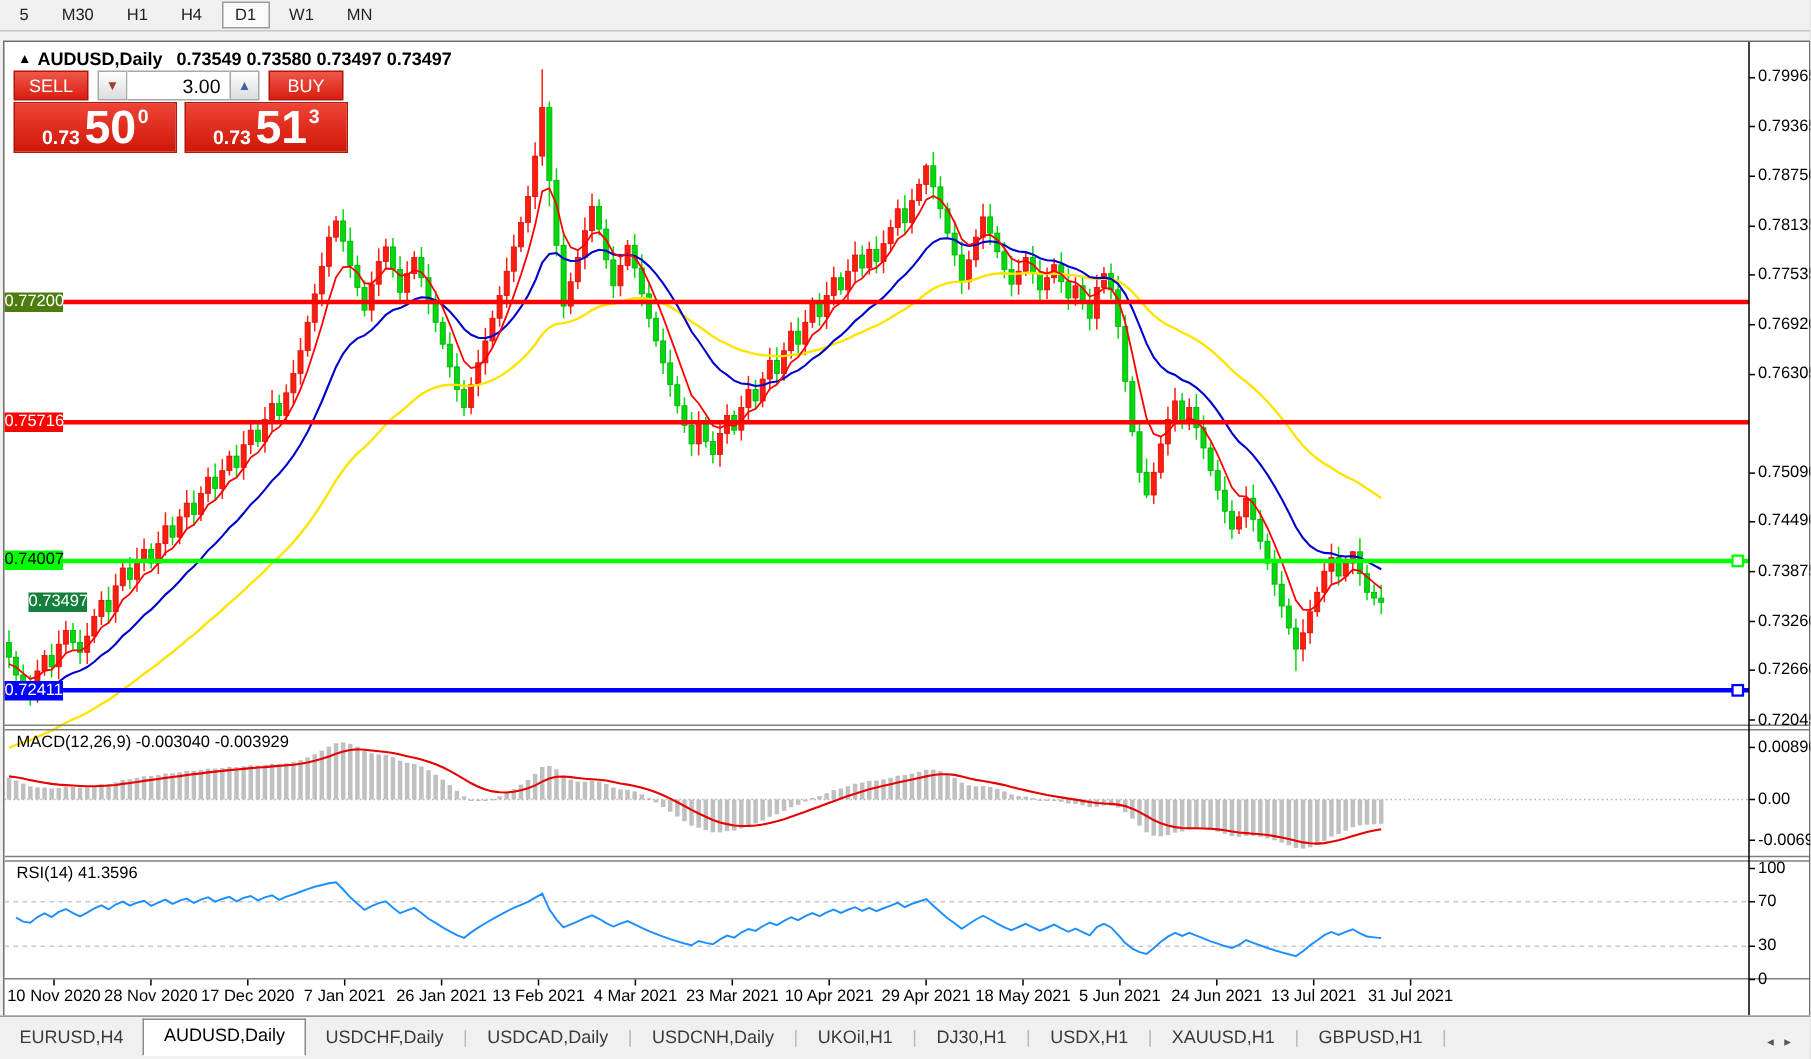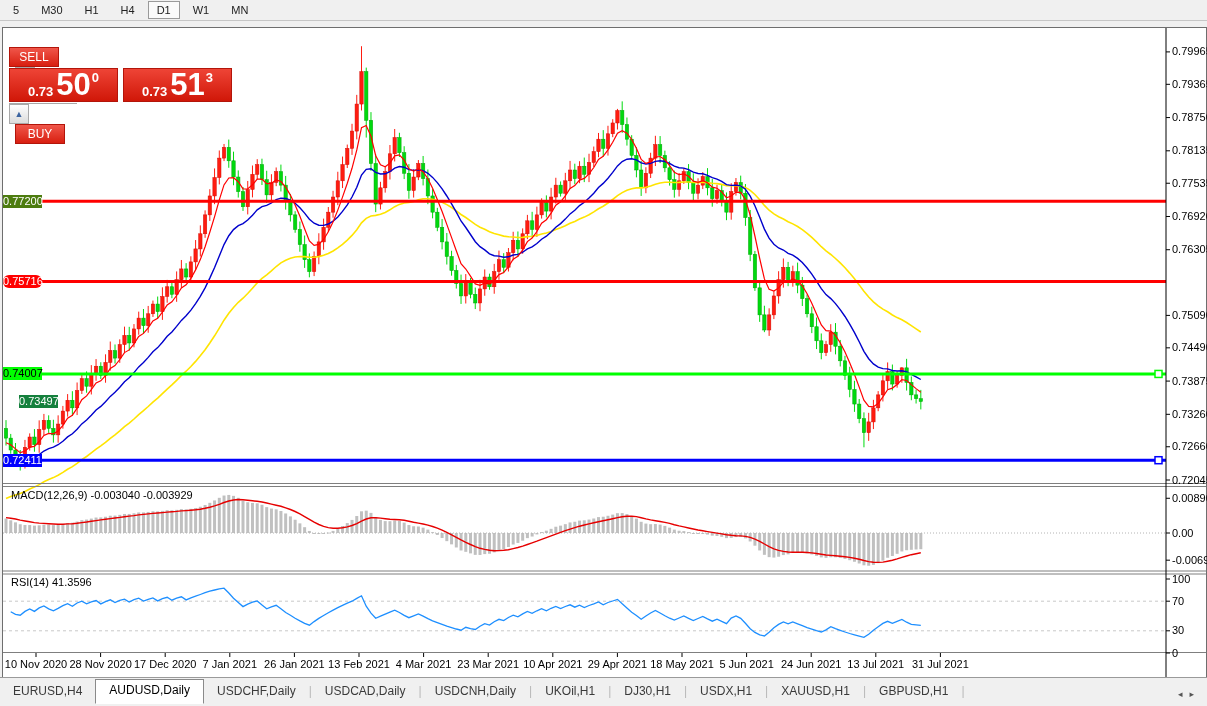--- a/index.html
+++ b/index.html
@@ -18,21 +18,21 @@
   #chartsvg{position:absolute;left:0;top:0;}
   .axlabel{position:absolute;font-size:11px;color:#000;white-space:nowrap;}
   .tag{position:absolute;left:1164px;width:39px;height:13px;line-height:13px;font-size:11px;
        text-align:center;white-space:nowrap;}
   .datelabel{position:absolute;top:630px;width:90px;text-align:center;font-size:11px;color:#000;white-space:nowrap;}
   #title{position:absolute;left:9px;top:4px;font-size:12px;font-weight:bold;color:#000;white-space:nowrap;}
   #title .tri{font-size:9px;position:relative;top:-1px;margin-right:4px;}
   .indlabel{position:absolute;font-size:11px;color:#000;white-space:nowrap;text-align:right;}
   
   #tradepanel{position:absolute;left:6px;top:19px;width:224px;}
-  #traderow1{display:flex;height:20px;flex-direction:column;}
+  #traderow1{display:flex;height:20px;}
   .tradebtn{width:50px;height:20px;line-height:19px;text-align:center;color:#fff;font-size:12px;
             background:linear-gradient(#f0564a,#d81f10);border:1px solid #b3150a;box-sizing:border-box;cursor:pointer;}
   .spinbtn{width:20px;height:20px;background:linear-gradient(#fefefe,#dcdcdc);border:1px solid #a8a8a8;
            box-sizing:border-box;font-size:9px;text-align:center;line-height:18px;cursor:pointer;}
   #volinput{width:68px;height:20px;border:1px solid #a8a8a8;border-left:none;border-right:none;
             box-sizing:border-box;font-size:13px;text-align:right;padding:0 6px 0 0;outline:none;
             font-family:"Liberation Sans","DejaVu Sans",sans-serif;}
   .spin-down-glyph{color:#a03c2e;} .spin-up-glyph{color:#3c64a0;}
   #traderow2{display:flex;margin-top:1px;}
   .pricebox{width:109px;height:34px;background:linear-gradient(#ee4436,#d01708);border:1px solid #b3150a;
@@ -702,20 +702,24 @@
         <line x1="485.19999999999993" y1="625" x2="485.19999999999993" y2="629" stroke="#000" stroke-width="1"></line>
         <line x1="549.8" y1="625" x2="549.8" y2="629" stroke="#000" stroke-width="1"></line>
         <line x1="614.4" y1="625" x2="614.4" y2="629" stroke="#000" stroke-width="1"></line>
         <line x1="679" y1="625" x2="679" y2="629" stroke="#000" stroke-width="1"></line>
         <line x1="743.5999999999999" y1="625" x2="743.5999999999999" y2="629" stroke="#000" stroke-width="1"></line>
         <line x1="808.1999999999999" y1="625" x2="808.1999999999999" y2="629" stroke="#000" stroke-width="1"></line>
         <line x1="872.8" y1="625" x2="872.8" y2="629" stroke="#000" stroke-width="1"></line>
         <line x1="937.3999999999999" y1="625" x2="937.3999999999999" y2="629" stroke="#000" stroke-width="1"></line>
       </svg>
 
+    <div id="title">
+      <span class="tri">▲</span><span>AUDUSD,Daily</span>
+      <span style="margin-left:6px;">0.73549 0.73580 0.73497 0.73497</span>
+    </div>
 
     <div id="tradepanel">
       <div id="traderow1">
         <div class="tradebtn">SELL</div>
         <div class="spinbtn" style="margin-left:6px;"><span class="spin-down-glyph">▼</span></div>
         <input id="volinput" value="3.00" style="">
         <div class="spinbtn"><span class="spin-up-glyph">▲</span></div>
         <div class="tradebtn" style="margin-left:6px;">BUY</div>
       </div>
       <div id="traderow2">
@@ -732,21 +736,21 @@
       </div>
     </div>
 
     <div class="indlabel" style="left:8px;top:461px;">
       <span>MACD(12,26,9)</span>&nbsp;<span>-0.003040</span>&nbsp;<span>-0.003929</span>
     </div>
     <div class="indlabel" style="left:8px;top:548px;">
       <span>RSI(14)</span>&nbsp;<span>41.3596</span>
     </div>
   <div class="tag" style="left: 0px; top: 166.852px; background: #4d7c0f; color: rgb(255, 255, 255);">0.77200</div>
-      <div class="tag" style="left: 0px; top: 247.068px; background: rgb(255, 0, 0); color: rgb(255, 255, 255); border-radius: 6px;">0.75716</div>
+      <div class="tag" style="left: 0px; top: 247.068px; background: rgb(255, 0, 0); color: rgb(255, 255, 255);">0.75716</div>
       <div class="tag" style="left: 0px; top: 339.446px; background: rgb(0, 255, 0); color: rgb(0, 0, 0);">0.74007</div>
       <div class="tag" style="left: 0px; top: 425.716px; background: rgb(0, 0, 255); color: rgb(255, 255, 255);">0.72411</div>
       <div class="tag" style="left: 16px; top: 367.014px; background: #15803d; color: rgb(255, 255, 255);">0.73497</div>
       <div class="axlabel" style="left: 1169px; top: 17.3923px;">0.79965</div>
       <div class="axlabel" style="left: 1169px; top: 49.8247px;">0.79365</div>
       <div class="axlabel" style="left: 1169px; top: 83.0679px;">0.78750</div>
       <div class="axlabel" style="left: 1169px; top: 116.311px;">0.78135</div>
       <div class="axlabel" style="left: 1169px; top: 148.744px;">0.77535</div>
       <div class="axlabel" style="left: 1169px; top: 181.987px;">0.76920</div>
       <div class="axlabel" style="left: 1169px; top: 215.23px;">0.76305</div>

